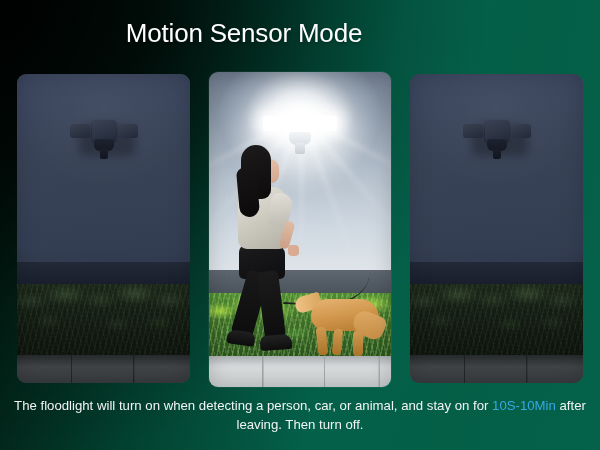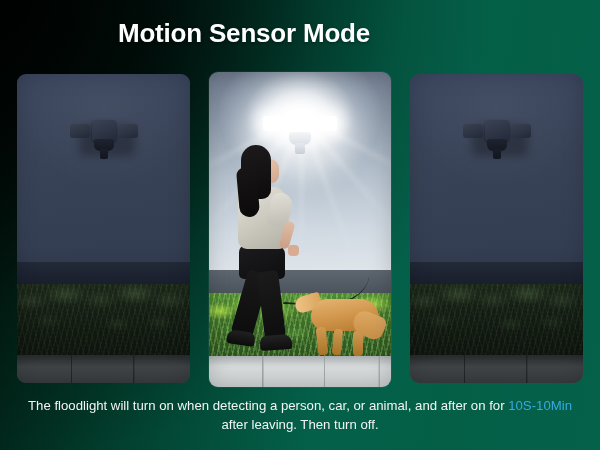--- a/index.html
+++ b/index.html
@@ -18,21 +18,21 @@
       radial-gradient(120% 150% at 0% 0%, rgba(0,0,0,0.95) 0%, rgba(0,0,0,0.75) 22%, rgba(0,0,0,0.25) 45%, rgba(0,0,0,0) 68%),
       linear-gradient(103deg, #01140c 0%, #02402f 32%, #046049 58%, #055f47 78%, #04614a 100%);
   }
 
   
   #title {
     position:absolute; left:0; top:18px; width:488px;
     text-align:center;
     color:#ffffff;
     font-size:26px;
-    font-weight:bold;
+    font-weight:normal;
     letter-spacing:-0.2px;
     text-shadow:0 1px 3px rgba(0,0,0,.35);
   }
 
   
   .panel {
     position:absolute;
     overflow:hidden;
     border-radius:9px;
   }
@@ -395,13 +395,13 @@
     <div class="head-l"></div>
     <div class="head-r"></div>
     <div class="head-c"></div>
     <div class="neck"></div>
     <div class="stem"></div>
   </div>
   <div class="night-shade"></div>
   <div class="panel-shade"></div>
 </div>
 
-<div id="caption"><span>The floodlight will turn on when detecting a person, car, or animal, and after on for </span><span class="hl">10S-10Min</span><span> after leaving. Then turn off.</span></div>
+<div id="caption"><span>The floodlight will turn on when detecting a person, car, or animal, and stay on for </span><span class="hl">10S-10Min</span><span> after leaving. Then turn off.</span></div>
 
 </body></html>

